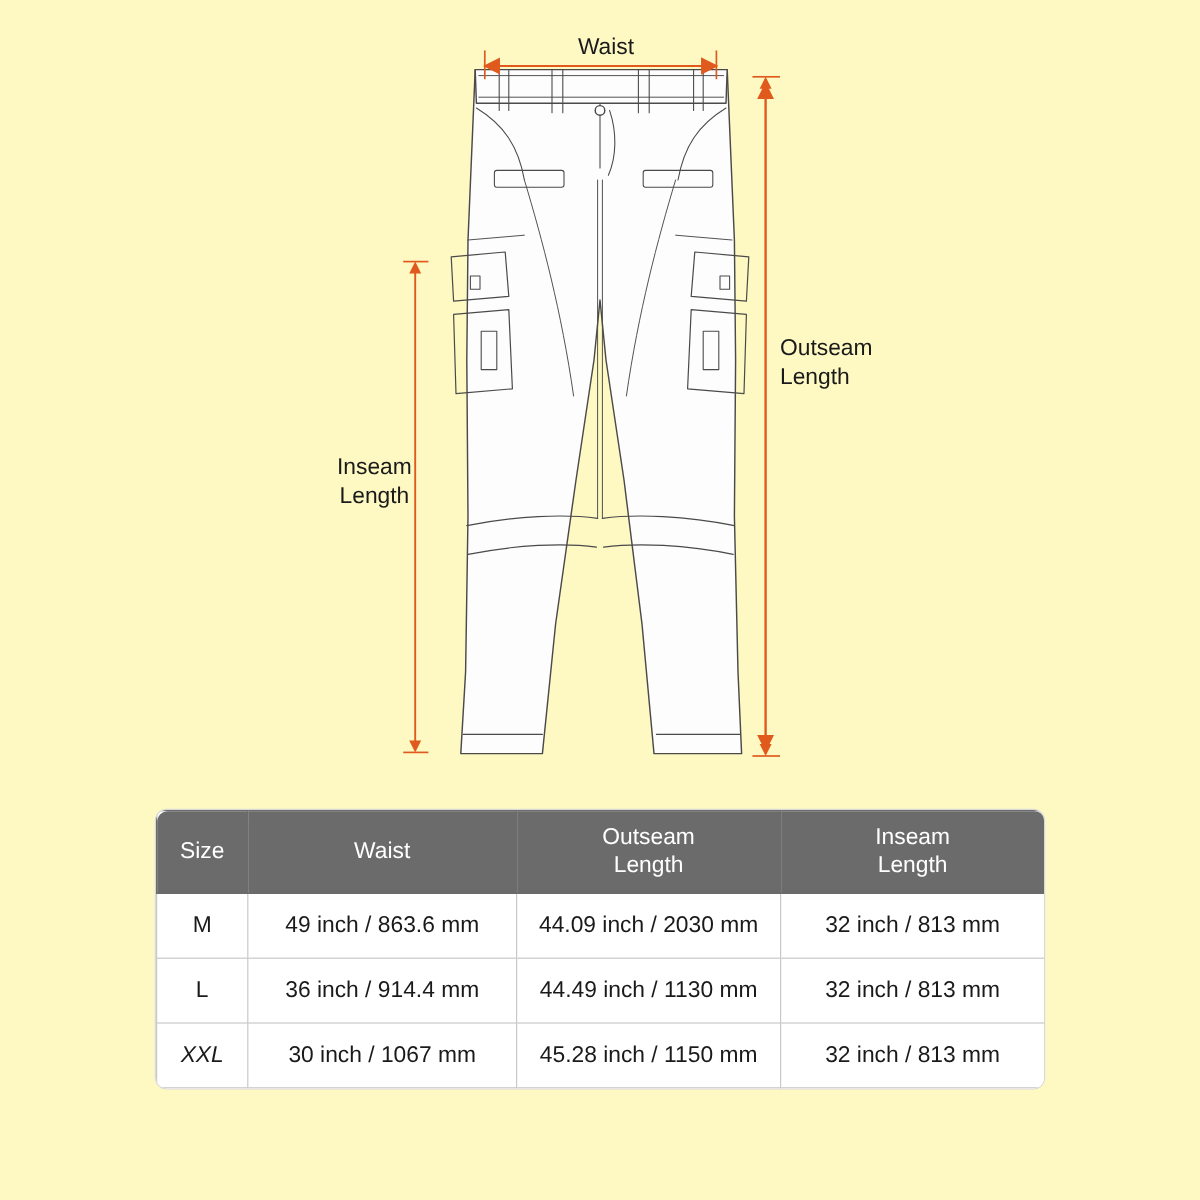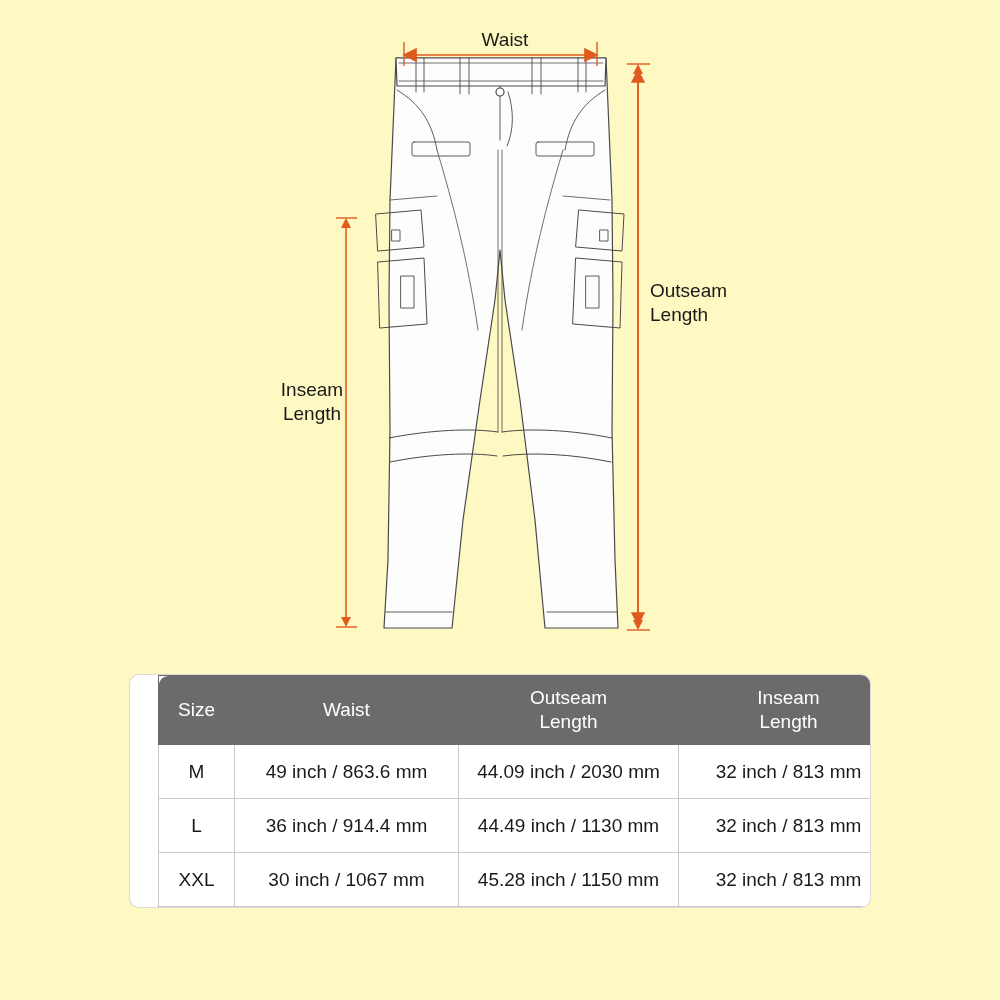--- a/index.html
+++ b/index.html
@@ -53,21 +53,20 @@
     width: 740px;
     border-radius: 9px;
     overflow: hidden;
     box-shadow: 0 0 0 1px #d9d9d9;
     background: #ffffff;
   }
   table.size-table {
     border-collapse: collapse;
     width: 100%;
     table-layout: fixed;
-    margin-left: 28px;
   }
   table.size-table th,
   table.size-table td {
     border: 1px solid #c9c9c9;
     text-align: center;
     font-weight: normal;
     font-size: 19px;
     color: #1a1a1a;
     background: #ffffff;
     height: 53px;
@@ -84,21 +83,21 @@
   }
   table.size-table tbody td:first-child { width: 76px; }
   col.c-size    { width: 76px; }
   col.c-waist   { width: 224px; }
   col.c-outseam { width: 220px; }
   col.c-inseam  { width: 220px; }
 
   
   .table-wrap thead th:first-child { border-top-left-radius: 9px; }
   .table-wrap thead th:last-child  { border-top-right-radius: 9px; }
-  .table-wrap tbody tr:last-child td:first-child { border-bottom-left-radius: 9px; }
+  .table-wrap tbody tr:last-child td:first-child { border-bottom-left-radius: 9px; font-style: italic; }
   .table-wrap tbody tr:last-child td:last-child  { border-bottom-right-radius: 9px; }
 </style>
 </head>
 <body>
 
 <div class="page">
 
   <div class="diagram">
     <svg width="1000" height="660" viewBox="0 0 1000 660" xmlns="http://www.w3.org/2000/svg">
       <defs>

